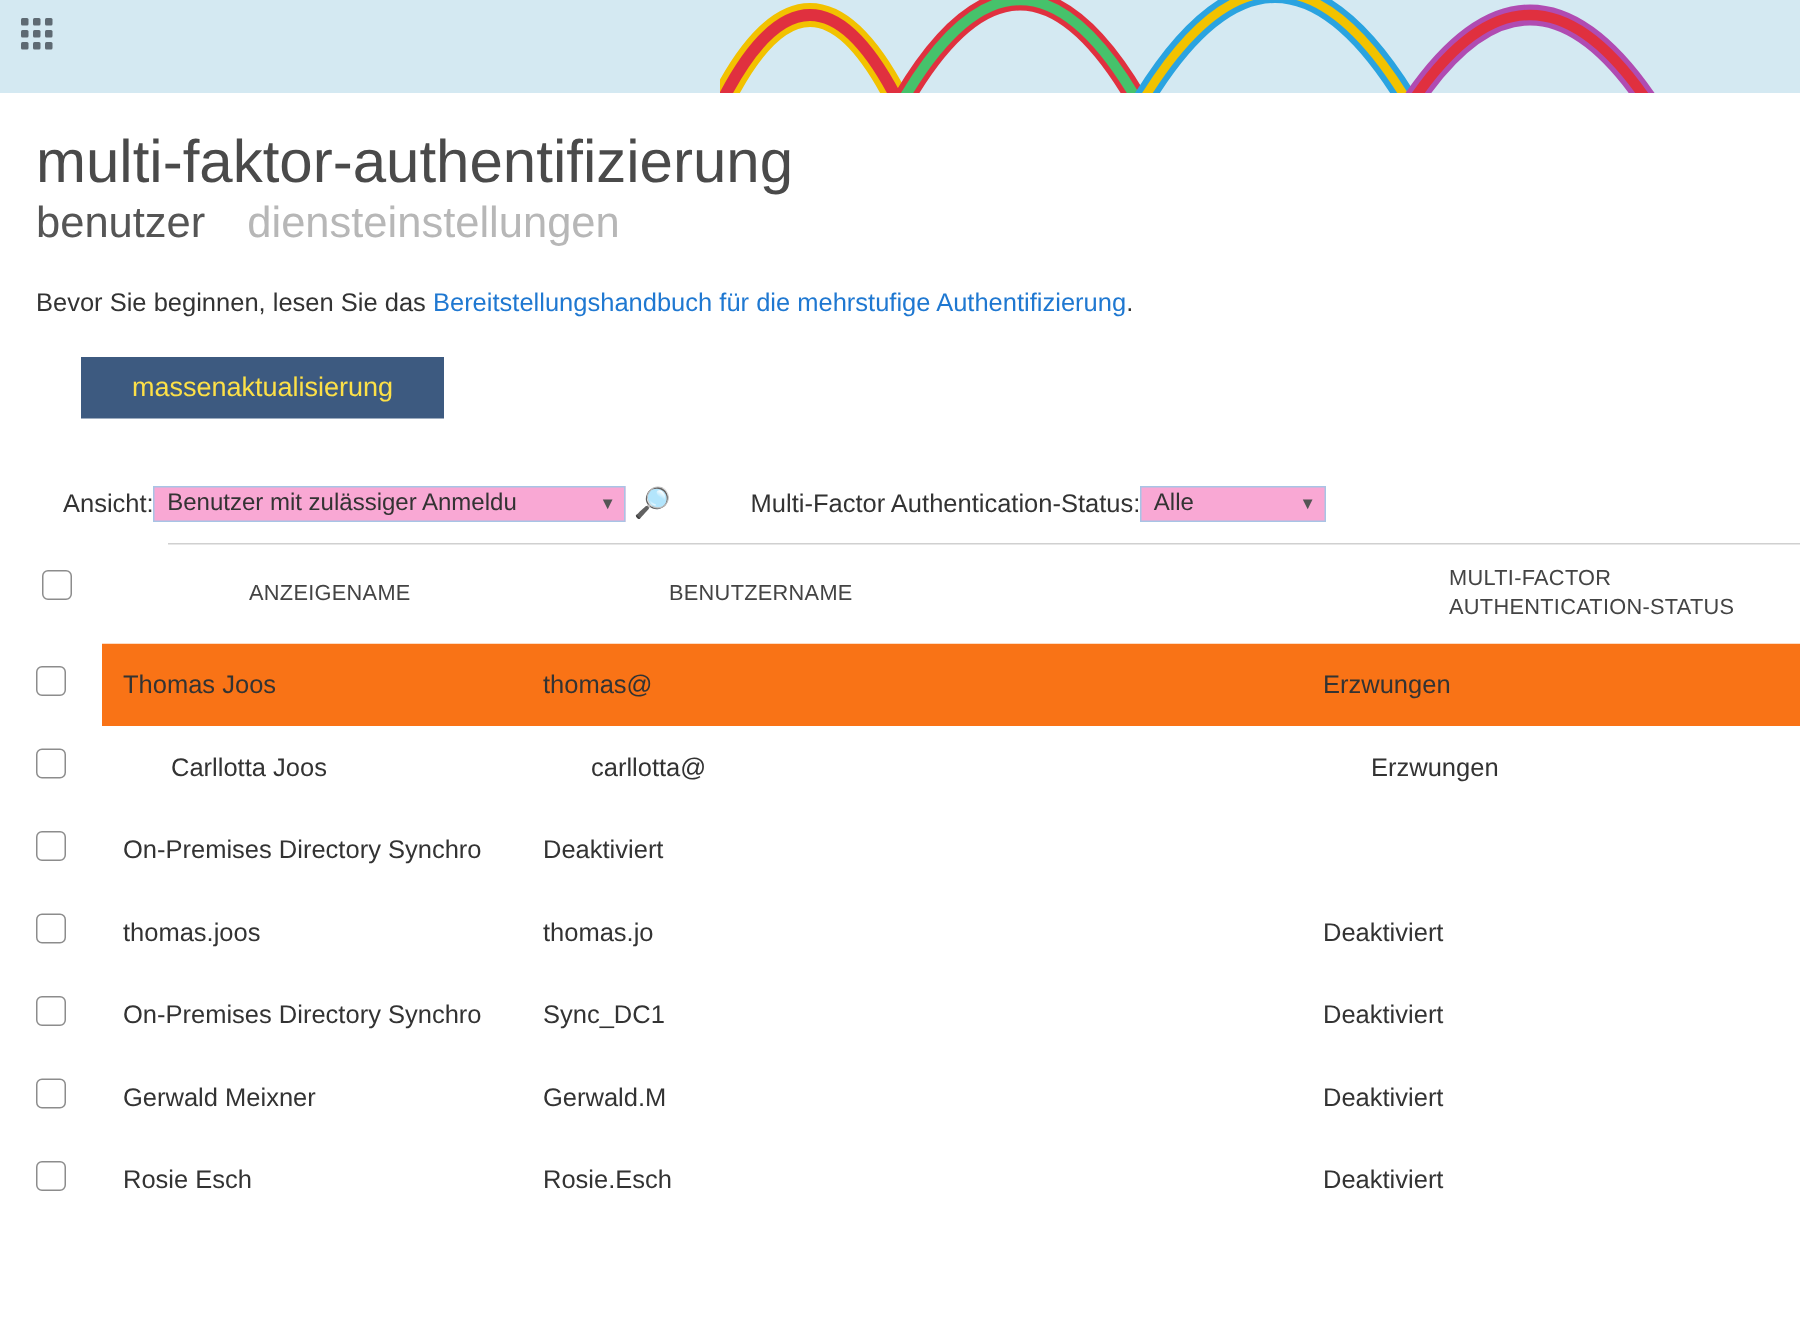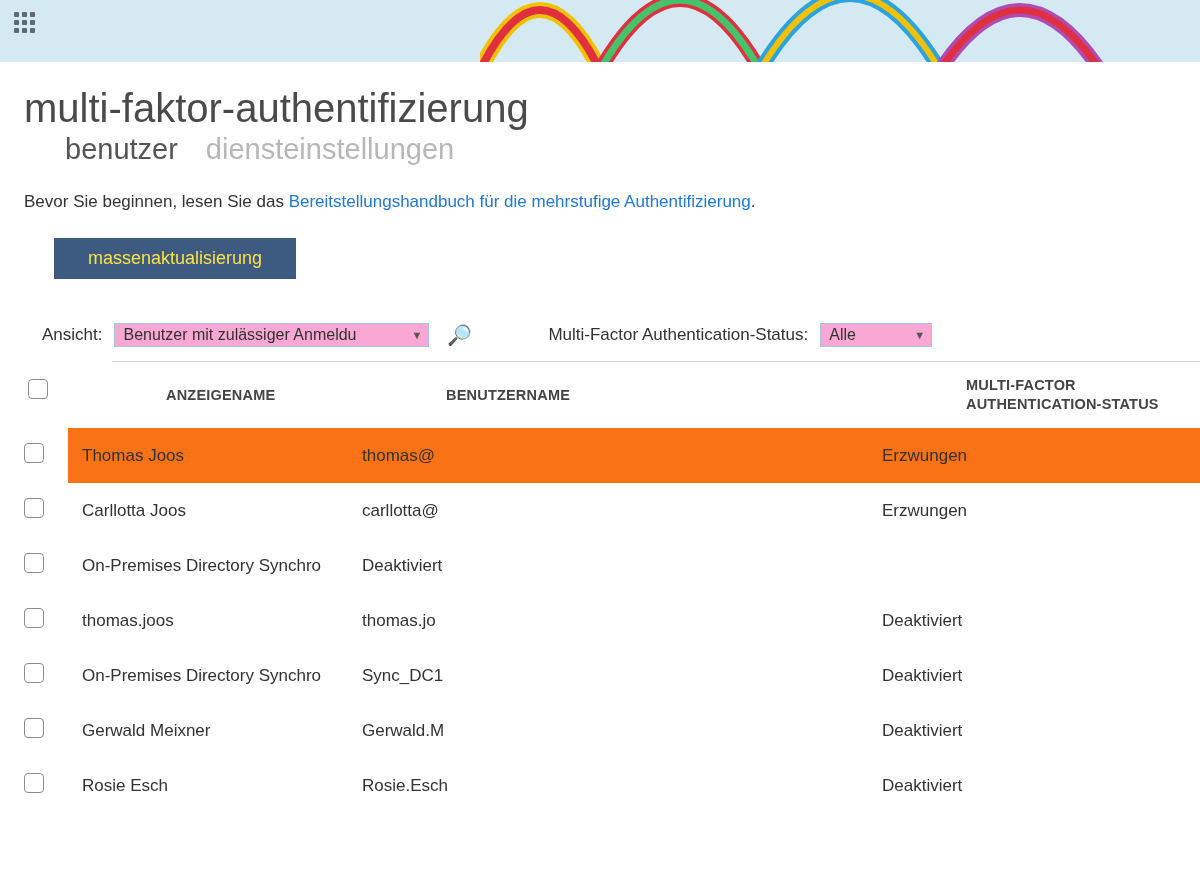--- a/index.html
+++ b/index.html
@@ -43,21 +43,20 @@
     .page-title {
       font-size: 40px;
       font-weight: 300;
       color: #4a4a4a;
       margin-bottom: 2px;
     }
     .tabs {
       display: flex;
       gap: 28px;
       margin-bottom: 26px;
-      margin-left: 41px;
     }
     .tab {
       font-size: 29px;
       font-weight: 300;
       color: #b7b7b7;
       cursor: pointer;
     }
     .tab.active { color: #555; }
     .intro {
       font-size: 17px;
@@ -74,39 +73,38 @@
       color: #fde047;
       font-size: 18px;
       border: none;
       padding: 10px 34px;
       cursor: pointer;
       margin-bottom: 44px;
     }
     .filter-row {
       display: flex;
       align-items: center;
-      gap: 12px;
       margin-left: 18px;
       margin-bottom: 14px;
       font-size: 17px;
       color: #333;
     }
     .filter-row .spacer { width: 46px; }
     .select-wrap {
       border: 1px solid #a8c4e5;
       display: flex;
       align-items: center;
       padding: 2px 6px 2px 8px;
       background: #f9a8d4;
       cursor: pointer;
       font-size: 16px;
       color: #333;
     }
     .select-wrap.wide { width: 315px; justify-content: space-between; }
-    .select-wrap.small { width: 112px; justify-content: space-between; }
+    .select-wrap.small { width: 124px; justify-content: space-between; }
     .chevron-down { font-size: 11px; color: #555; }
     .search-icon {
       font-size: 20px;
       color: #555;
       margin: 0 6px;
       cursor: pointer;
       transform: scaleX(-1);
     }
     .table-container {
       margin-left: 44px;
@@ -114,21 +112,21 @@
       width: calc(100% - 44px);
       overflow: hidden;
     }
     .thead, .trow {
       display: grid;
       grid-template-columns: 54px 280px 520px 1fr;
       align-items: center;
       min-height: 55px;
     }
     .thead {
-      font-weight: 700;
+      font-weight: 400;
       font-size: 14.5px;
       color: #444;
       padding: 14px 0;
       letter-spacing: 0.2px;
     }
     .thead .mfa-col { line-height: 1.3; }
     .cb {
       width: 20px; height: 20px;
       border: 1.5px solid #8c8c8c;
       border-radius: 4px;
@@ -229,21 +227,21 @@
           <div class="cb-cell"><span class="cb"></span></div>
           <div style="overflow: hidden; background: rgb(238, 240, 241);">
             <div class="trow selected" style="grid-template-columns: 14px 280px 520px 1fr; padding-left: 0px; margin-left: 0px; display: grid;">
               <span></span>
               <span class="display-name">Thomas Joos</span>
               <span class="username">thomas@</span>
               <span class="status">Erzwungen</span>
             </div>
           </div>
         </div>
-        <div style="display: grid; grid-template-columns: 44px 1fr; align-items: center;">
+        <div style="display: grid; grid-template-columns: 44px 1fr; align-items: center; gap: 32px;">
           <div class="cb-cell"><span class="cb"></span></div>
           <div style="overflow: hidden;">
             <div class="trow" style="grid-template-columns: 14px 280px 520px 1fr; padding-left: 0px; margin-left: 0px; display: grid;">
               <span></span>
               <span class="display-name">Carllotta Joos</span>
               <span class="username">carllotta@</span>
               <span class="status">Erzwungen</span>
             </div>
           </div>
         </div>

